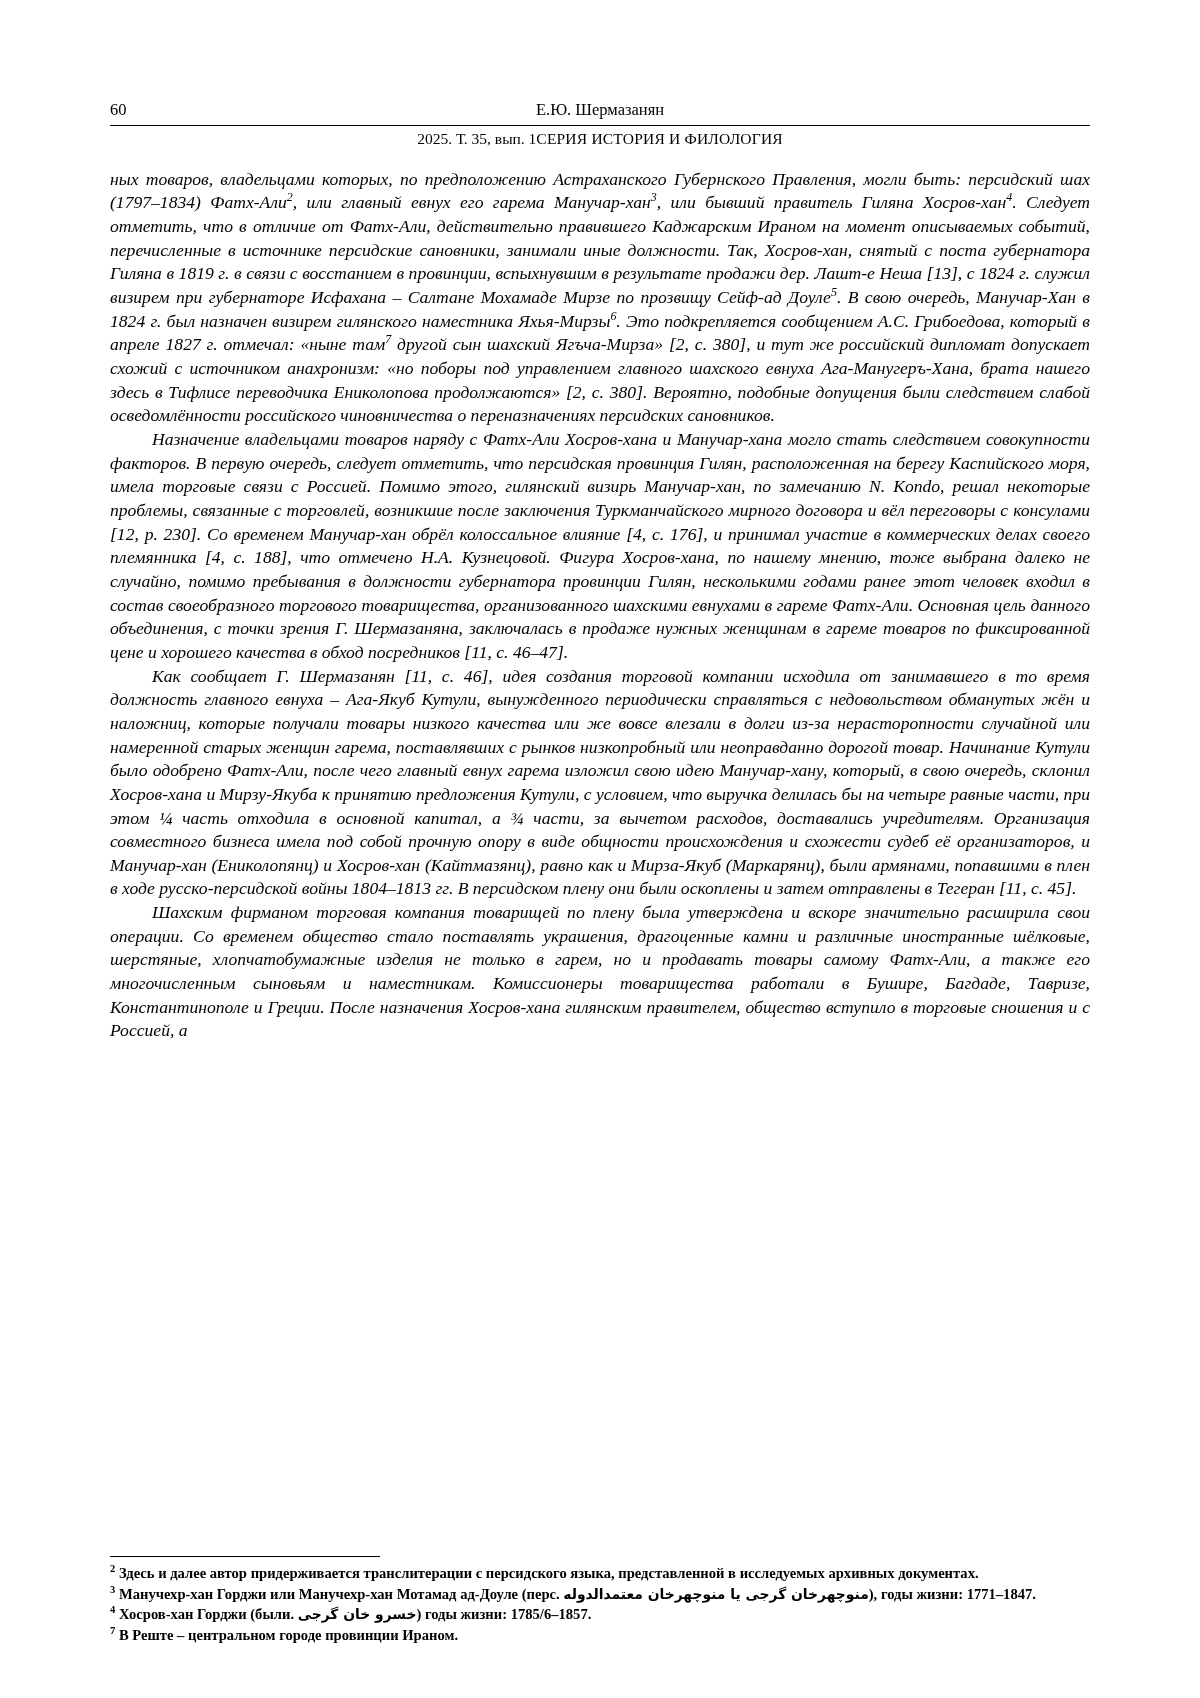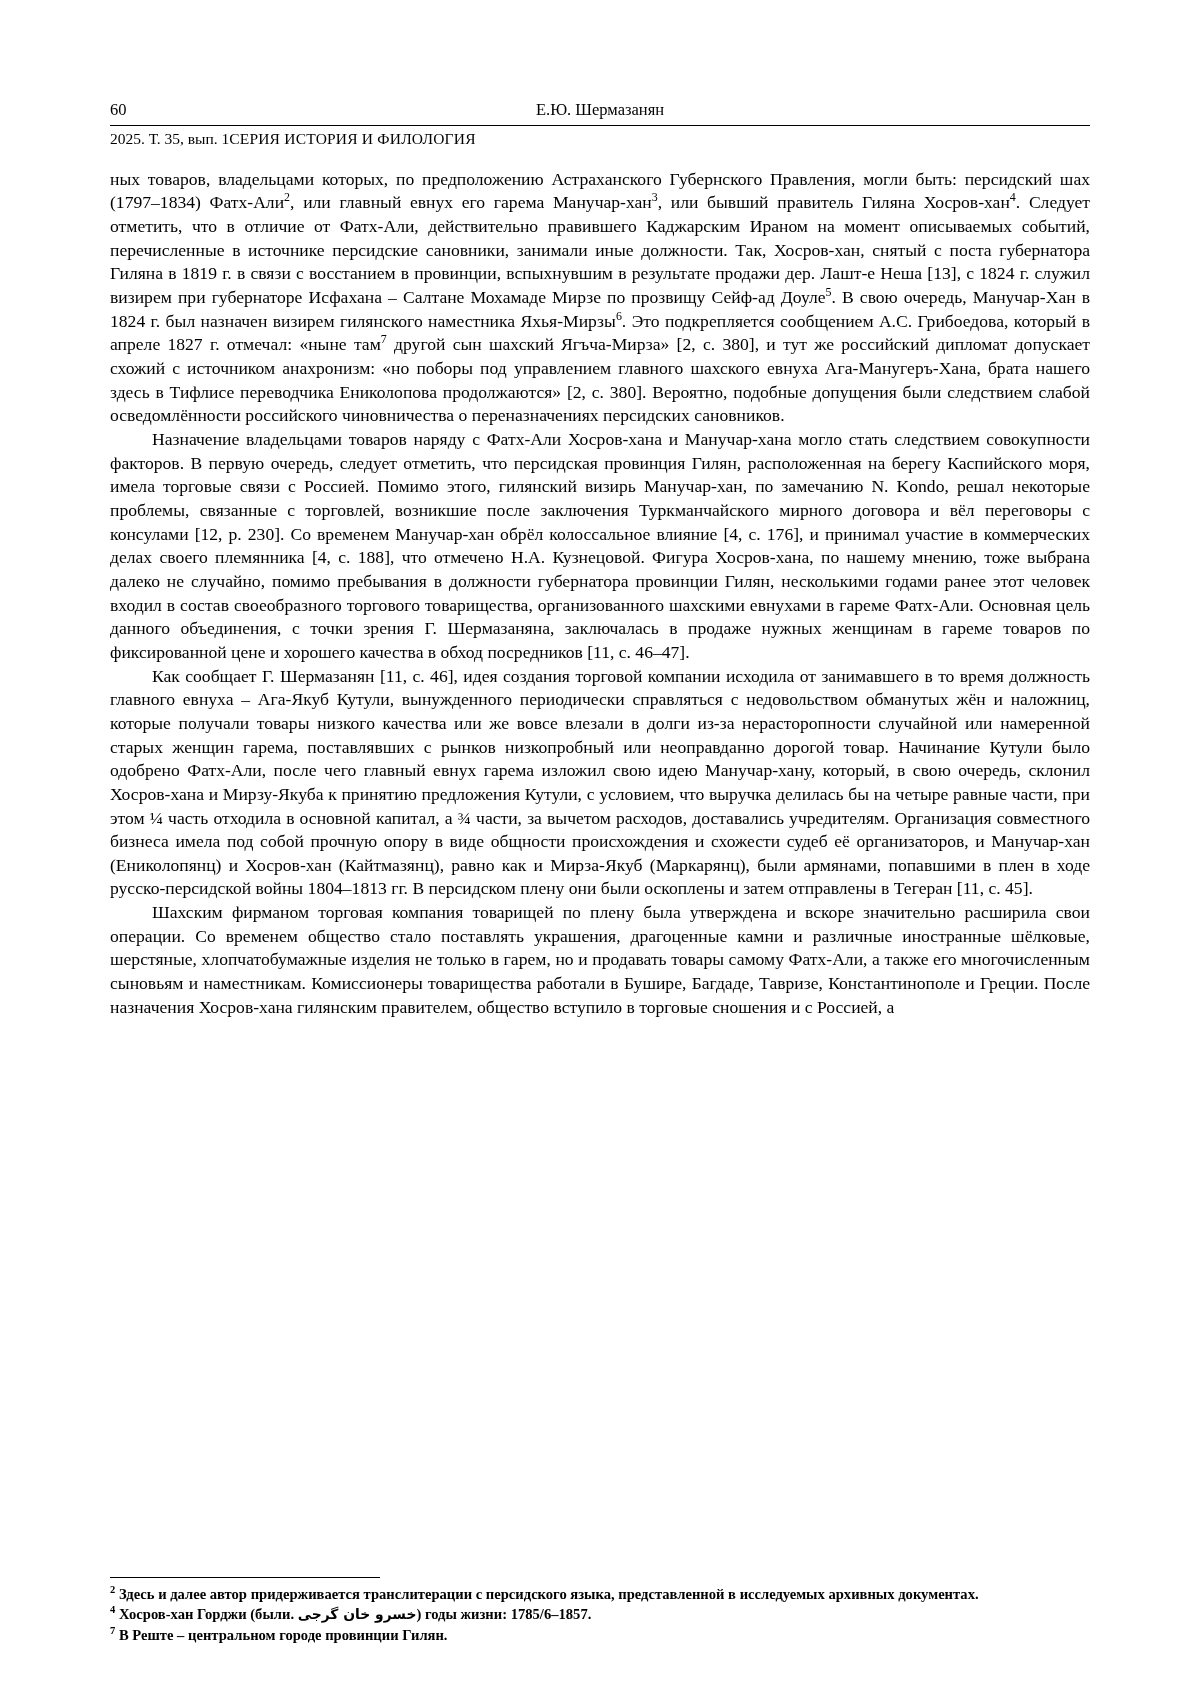--- a/index.html
+++ b/index.html
@@ -37,35 +37,36 @@
   .header-spacer {
     width: 70px;
   }
   .header-rule {
     border: 0;
     border-top: 1px solid #000;
     margin: 5px 0 4px 0;
   }
   .subheader-row {
     display: flex;
-    justify-content: flex-start;
+    justify-content: center;
     align-items: baseline;
     font-size: 15.5px;
     margin-bottom: 20px;
   }
   .subheader-left { text-align: left; }
   .subheader-right { text-align: right; letter-spacing: 0.2px; }
 
   .body-text p {
     margin: 0;
     text-align: justify;
     text-indent: 42px;
     font-size: 17.6px;
     line-height: 1.345;
     hyphens: manual;
+    font-style: italic;
   }
   .body-text p.no-indent {
     text-indent: 0;
   }
   sup {
     font-size: 0.68em;
     vertical-align: super;
     line-height: 0;
   }
   .footnotes {
@@ -122,21 +123,22 @@
     <p>Назначение владельцами товаров наряду с Фатх-Али Хосров-хана и Манучар-хана могло стать следствием совокупности факторов. В первую очередь, следует отметить, что персидская провинция Гилян, расположенная на берегу Каспийского моря, имела торговые связи с Россией. Помимо этого, гилянский визирь Манучар-хан, по замечанию N. Kondo, решал некоторые проблемы, связанные с торговлей, возникшие после заключения Туркманчайского мирного договора и вёл переговоры с консулами [12, p. 230]. Со временем Манучар-хан обрёл колоссальное влияние [4, с. 176], и принимал участие в коммерческих делах своего племянника [4, с. 188], что отмечено Н.А. Кузнецовой. Фигура Хосров-хана, по нашему мнению, тоже выбрана далеко не случайно, помимо пребывания в должности губернатора провинции Гилян, несколькими годами ранее этот человек входил в состав своеобразного торгового товарищества, организованного шахскими евнухами в гареме Фатх-Али. Основная цель данного объединения, с точки зрения Г. Шермазаняна, заключалась в продаже нужных женщинам в гареме товаров по фиксированной цене и хорошего качества в обход посредников [11, с. 46–47].</p>
     <p>Как сообщает Г. Шермазанян [11, с. 46], идея создания торговой компании исходила от занимавшего в то время должность главного евнуха – Ага-Якуб Кутули, вынужденного периодически справляться с недовольством обманутых жён и наложниц, которые получали товары низкого качества или же вовсе влезали в долги из-за нерасторопности случайной или намеренной старых женщин гарема, поставлявших с рынков низкопробный или неоправданно дорогой товар. Начинание Кутули было одобрено Фатх-Али, после чего главный евнух гарема изложил свою идею Манучар-хану, который, в свою очередь, склонил Хосров-хана и Мирзу-Якуба к принятию предложения Кутули, с условием, что выручка делилась бы на четыре равные части, при этом ¼ часть отходила в основной капитал, а ¾ части, за вычетом расходов, доставались учредителям. Организация совместного бизнеса имела под собой прочную опору в виде общности происхождения и схожести судеб её организаторов, и Манучар-хан (Ениколопянц) и Хосров-хан (Кайтмазянц), равно как и Мирза-Якуб (Маркарянц), были армянами, попавшими в плен в ходе русско-персидской войны 1804–1813 гг. В персидском плену они были оскоплены и затем отправлены в Тегеран [11, с. 45].</p>
     <p>Шахским фирманом торговая компания товарищей по плену была утверждена и вскоре значительно расширила свои операции. Со временем общество стало поставлять украшения, драгоценные камни и различные иностранные шёлковые, шерстяные, хлопчатобумажные изделия не только в гарем, но и продавать товары самому Фатх-Али, а также его многочисленным сыновьям и наместникам. Комиссионеры товарищества работали в Бушире, Багдаде, Тавризе, Константинополе и Греции. После назначения Хосров-хана гилянским правителем, общество вступило в торговые сношения и с Россией, а</p>
   </div>
 
   <div class="footnotes">
     <hr class="footnote-rule">
 
     <p><span class="fn-marker">2</span> <span>Здесь и далее автор придерживается транслитерации с персидского языка, представленной в исследуемых архивных документах.</span></p>
 
+    <p><span class="fn-marker">3</span> <span>Манучехр-хан Горджи или Манучехр-хан Мотамад ад-Доуле (перс. </span><span class="rtl">منوچهرخان گرجی یا منوچهرخان معتمدالدوله</span><span>), годы жизни: 1771–1847.</span></p>
 
     <p><span class="fn-marker">4</span> <span>Хосров-хан Горджи (были. </span><span class="rtl">خسرو خان گرجی</span><span>) годы жизни: 1785/6–1857.</span></p>
 
 
 
-    <p><span class="fn-marker">7</span> <span>В Реште – центральном городе провинции Гилян.</span></p>
+    <p><span class="fn-marker">7</span> <span>В Реште – центральном городе провинции Ираном.</span></p>
   </div>
 
 </div>
 
 </body></html>

